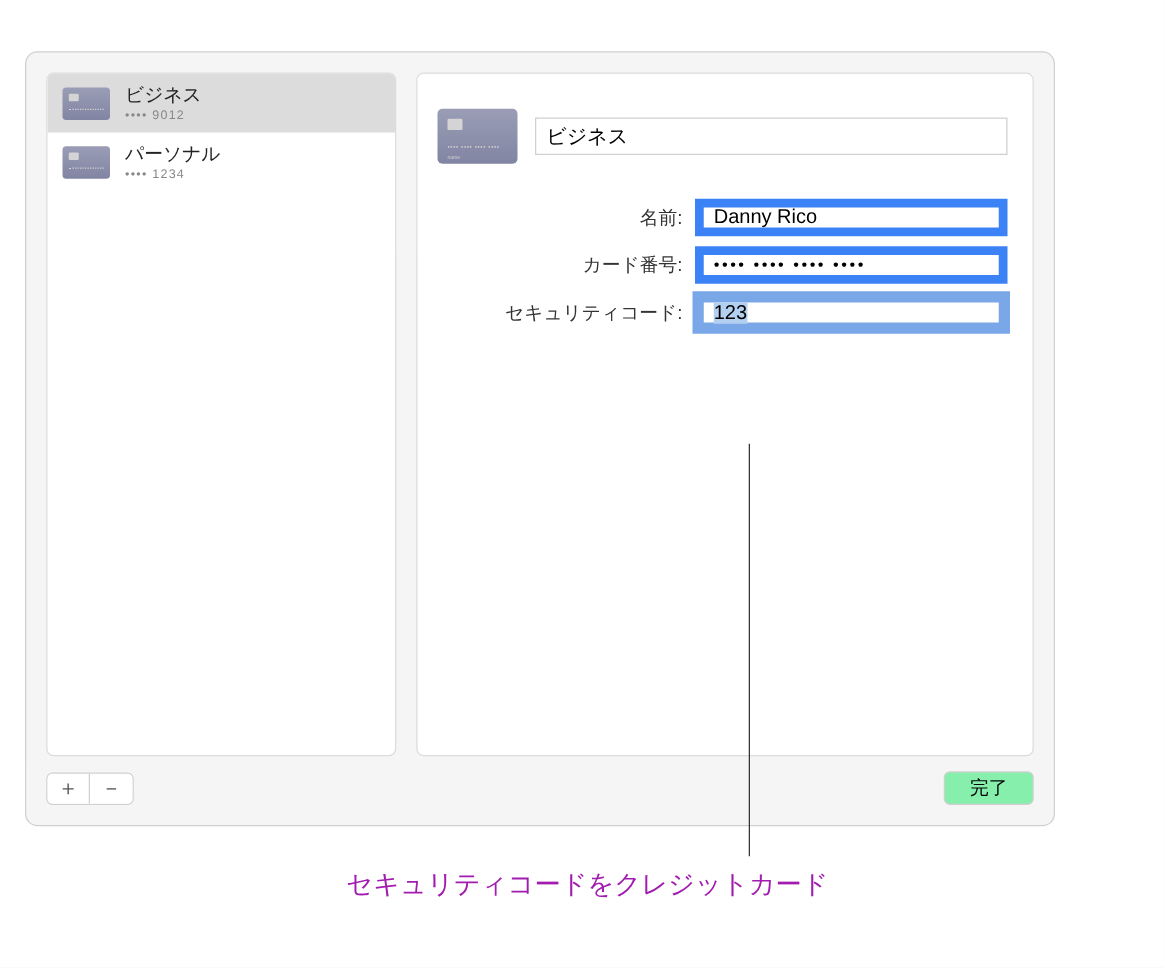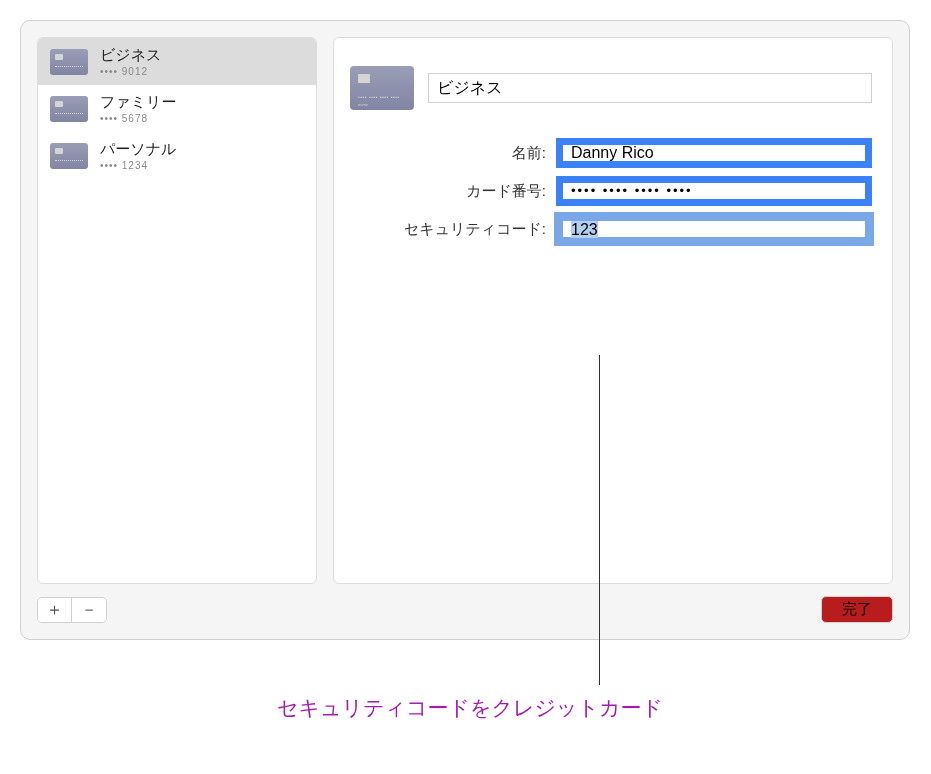--- a/index.html
+++ b/index.html
@@ -5,28 +5,29 @@
     * { box-sizing: border-box; margin: 0; padding: 0; }
     body {
       font-family: -apple-system, "Helvetica Neue", Arial, sans-serif;
       background: #ffffff;
       padding: 20px;
       width: 931px;
       height: 774px;
       position: relative;
     }
     .window {
-      width: 890px;
+      width: 824px;
       height: 620px;
       border: 1px solid #d0d0d0;
       border-radius: 10px;
       background: #f5f5f5;
       display: flex;
       flex-direction: column;
       overflow: hidden;
+      margin-top: 21px;
     }
     .main-area {
       flex: 1;
       display: flex;
       padding: 16px 16px 4px 16px;
       gap: 16px;
     }
     .sidebar {
       width: 280px;
       background: #ffffff;
@@ -197,21 +198,21 @@
       justify-content: center;
       line-height: 1;
     }
     .add-remove button:first-child {
       border-right: 1px solid #d0d0d0;
     }
     .done-btn {
       padding: 3px 20px;
       border: 1px solid #d0d0d0;
       border-radius: 5px;
-      background: #b91c1c;
+      background: #86efac;
       font-size: 15px;
       cursor: pointer;
     }
     .callout-line {
       position: absolute;
       left: 599px;
       top: 355px;
       width: 1px;
       height: 330px;
       background: #333;
@@ -239,27 +240,20 @@
     <div class="sidebar">
 
       <div class="card-list-item selected">
         <div class="card-icon-small"></div>
         <div class="card-info">
           <span class="card-title">ビジネス</span>
           <span class="card-sub">•••• 9012</span>
         </div>
       </div>
 
-      <div class="card-list-item">
-        <div class="card-icon-small"></div>
-        <div class="card-info">
-          <span class="card-title">ファミリー</span>
-          <span class="card-sub">•••• 5678</span>
-        </div>
-      </div>
 
       <div class="card-list-item">
         <div class="card-icon-small"></div>
         <div class="card-info">
           <span class="card-title">パーソナル</span>
           <span class="card-sub">•••• 1234</span>
         </div>
       </div>
 
     </div>

